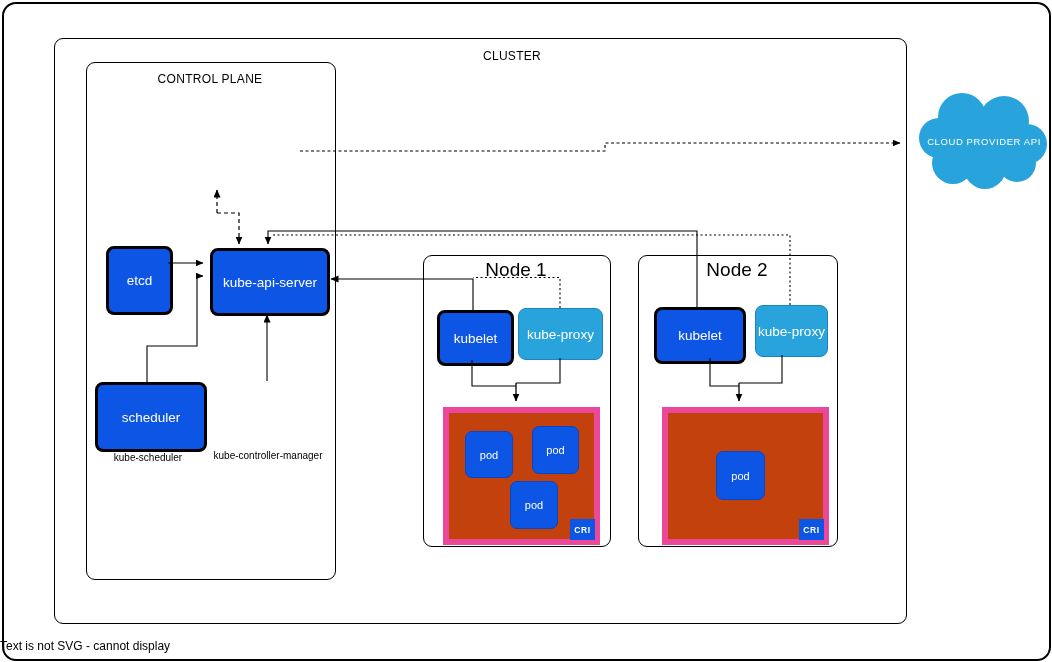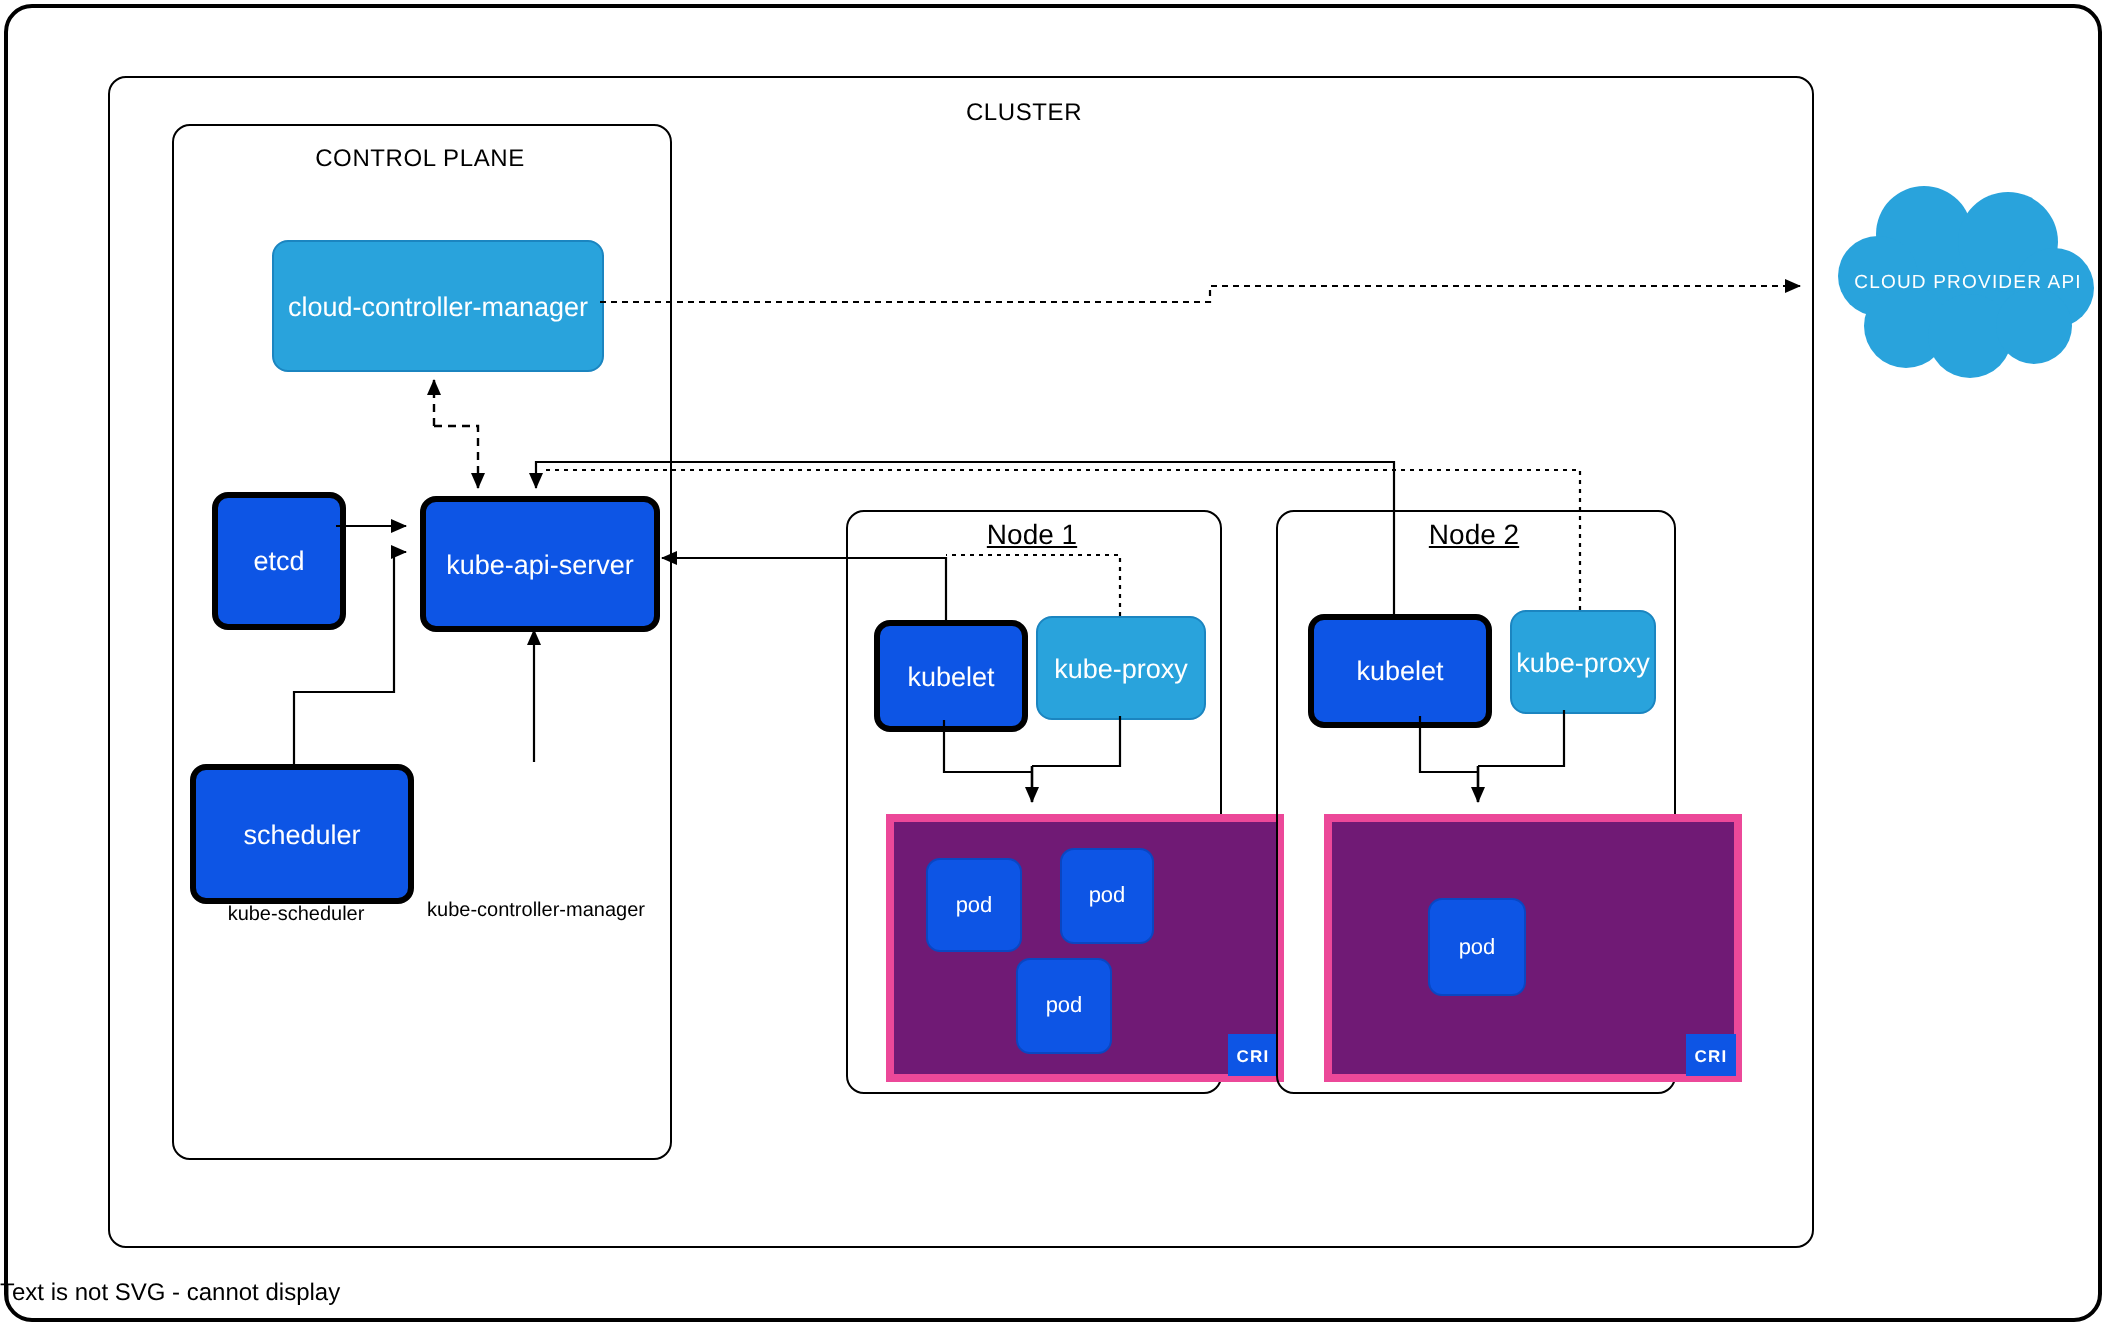--- a/index.html
+++ b/index.html
@@ -11,33 +11,33 @@
     position:absolute;left:2px;top:2px;width:1045px;height:655px;
     border:2.5px solid #000;border-radius:14px;
   }
   .container-box{
     position:absolute;border:1.5px solid #000;border-radius:9px;background:transparent;
   }
   .frame-label{
     position:absolute;font-size:12px;letter-spacing:.3px;text-align:center;white-space:nowrap;
   }
   .node-label{
-    position:absolute;font-size:14px;text-align:center;white-space:nowrap;text-decoration:underline;
+    position:absolute;font-size:19px;text-align:center;white-space:nowrap;
   }
   .box{
     position:absolute;border-radius:8px;display:flex;align-items:center;justify-content:center;
     color:#fff;font-size:13.5px;white-space:nowrap;
   }
   .blue{background:#0d55e5;border:3px solid #000000;}
   .lblue{background:#29a3dc;border:1px solid #1b85c0;}
   .sub-label{
     position:absolute;font-size:10px;text-align:center;white-space:nowrap;
   }
   .pods-box{
-    position:absolute;border:4px solid #ec4899;background:#701a75;padding-left:46px;
+    position:absolute;border:6px solid #ec4899;background:#c2410c;
   }
   .pod{
     position:absolute;background:#0d55e5;border:1px solid #0a46c2;border-radius:7px;
     color:#fff;font-size:11px;display:flex;align-items:center;justify-content:center;
   }
   .cri-badge{
     position:absolute;right:-1px;bottom:-1px;width:25px;height:21px;background:#0d55e5;
     color:#fff;font-size:8.5px;font-weight:bold;letter-spacing:.6px;
     display:flex;align-items:center;justify-content:center;
   }
@@ -56,23 +56,20 @@
 <div id="canvas">
 
   <div class="outer-frame"></div>
 
   <div class="container-box" style="left:54px;top:38px;width:851px;height:584px;"></div>
   <div class="frame-label" style="left:462px;top:49px;width:100px;">CLUSTER</div>
 
   <div class="container-box" style="left:86px;top:62px;width:248px;height:516px;"></div>
   <div class="frame-label" style="left:130px;top:72px;width:160px;">CONTROL PLANE</div>
 
-  <div class="box lblue" style="left:136px;top:120px;width:164px;height:64px;">
-    <span>cloud-controller-manager</span>
-  </div>
 
   <div class="box blue" style="left:106px;top:246px;width:61px;height:63px;">
     <span>etcd</span>
   </div>
 
   <div class="box blue" style="left:210px;top:248px;width:114px;height:62px;">
     <span>kube-api-server</span>
   </div>
 
   <div class="box blue" style="left:95px;top:382px;width:106px;height:64px;">

